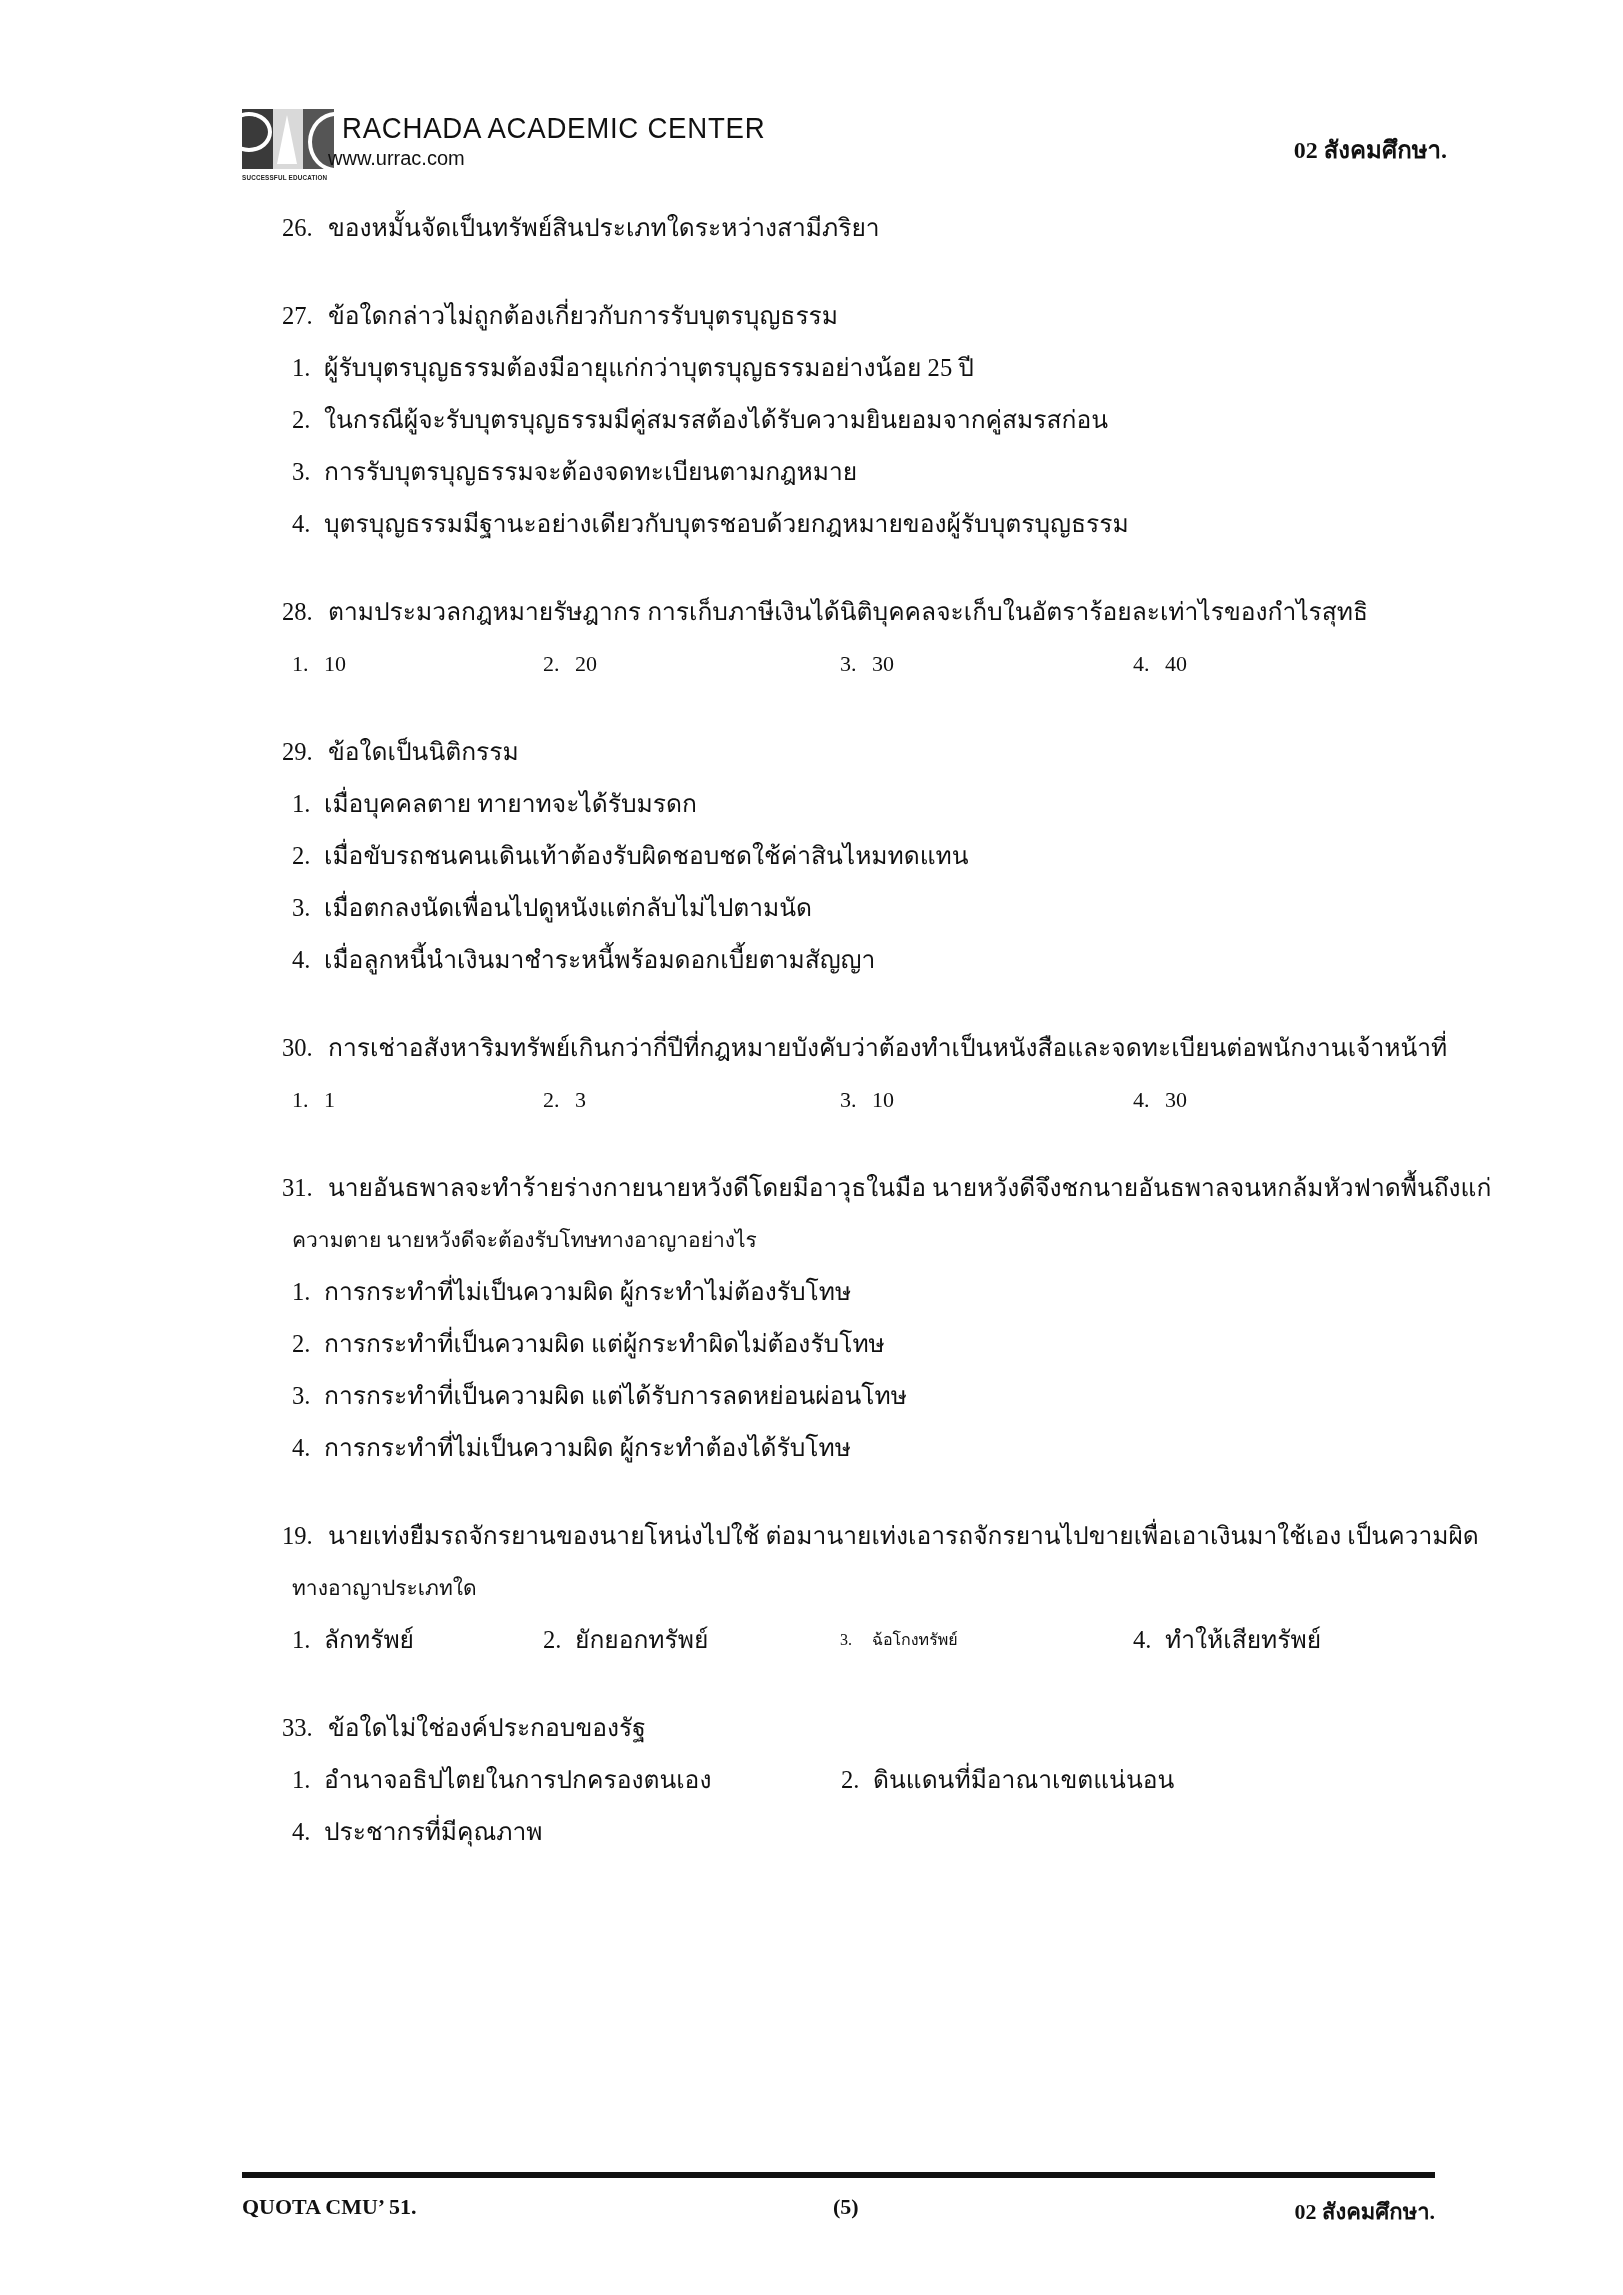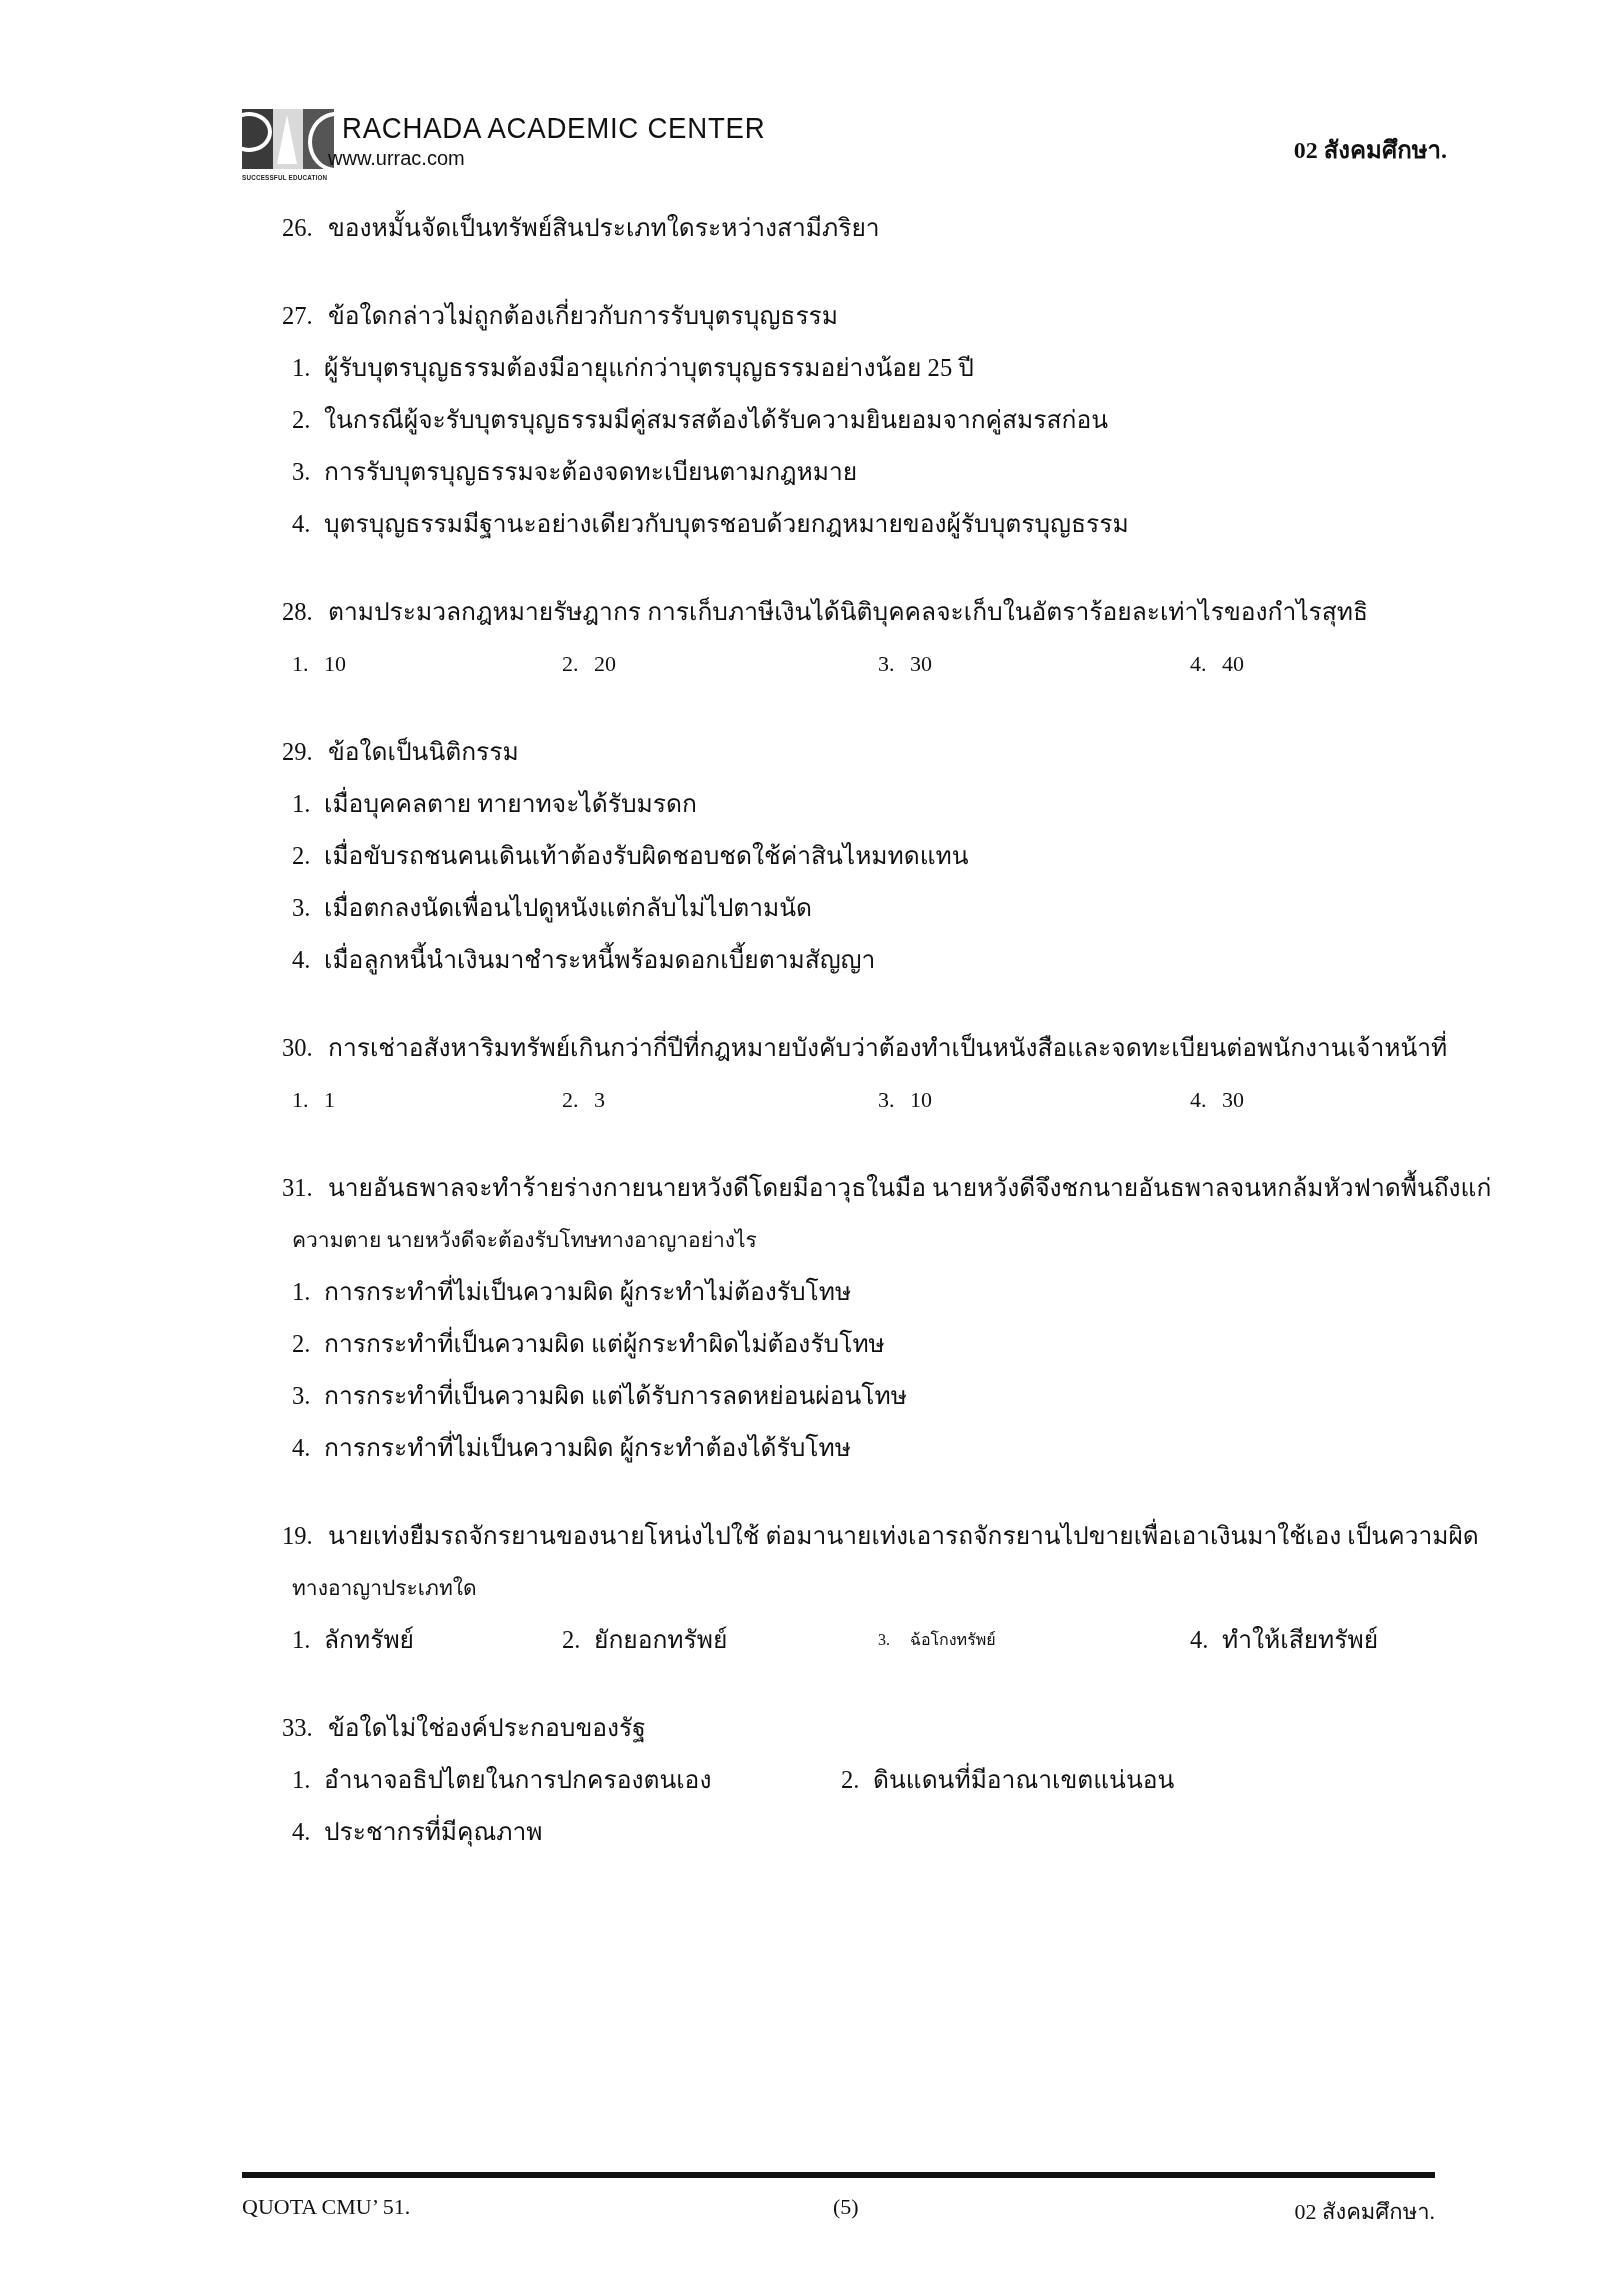--- a/index.html
+++ b/index.html
@@ -24,25 +24,25 @@
 
     .content { position: absolute; left: 246px; top: 202px; width: 1205px; }
     .question { margin-bottom: 36px; }
     .q-line { font-size: 24.6px; line-height: 52px; white-space: nowrap; margin-left: 36px; }
     .q-num { display: inline-block; width: 46px; }
     .q-cont { padding-left: 46px; font-size: 21px; line-height: 52px; white-space: nowrap; }
     .opts { padding-left: 46px; }
     .opt { font-size: 24.6px; line-height: 52px; white-space: nowrap; }
     .opt-num { display: inline-block; width: 32px; }
     .opts.grid2 { display: grid; grid-template-columns: 549px 555px; }
-    .opts.grid4 { display: grid; grid-template-columns: 251px 297px 293px 238px; gap: 19px; }
+    .opts.grid4 { display: grid; grid-template-columns: 251px 297px 293px 238px; }
     .opts.grid4 .opt { font-size: 22px; }
 
     .footer-rule { position: absolute; left: 242px; top: 2172px; width: 1193px; height: 5.5px; background: #111111; }
-    .footer { position: absolute; left: 242px; top: 2194px; width: 1193px; height: 40px; font-weight: normal; font-size: 22px; }
+    .footer { position: absolute; left: 242px; top: 2194px; width: 1193px; height: 40px; font-weight: bold; font-size: 22px; }
     .footer .left { position: absolute; left: 0; top: 0; }
     .footer .center { position: absolute; left: 591px; top: 0; }
     .footer .right { position: absolute; right: 0; top: 0; }
   </style>
 </head>
 <body>
 
 <div class="header">
   <div class="logo-box">
     <div class="seg seg-r"></div>

